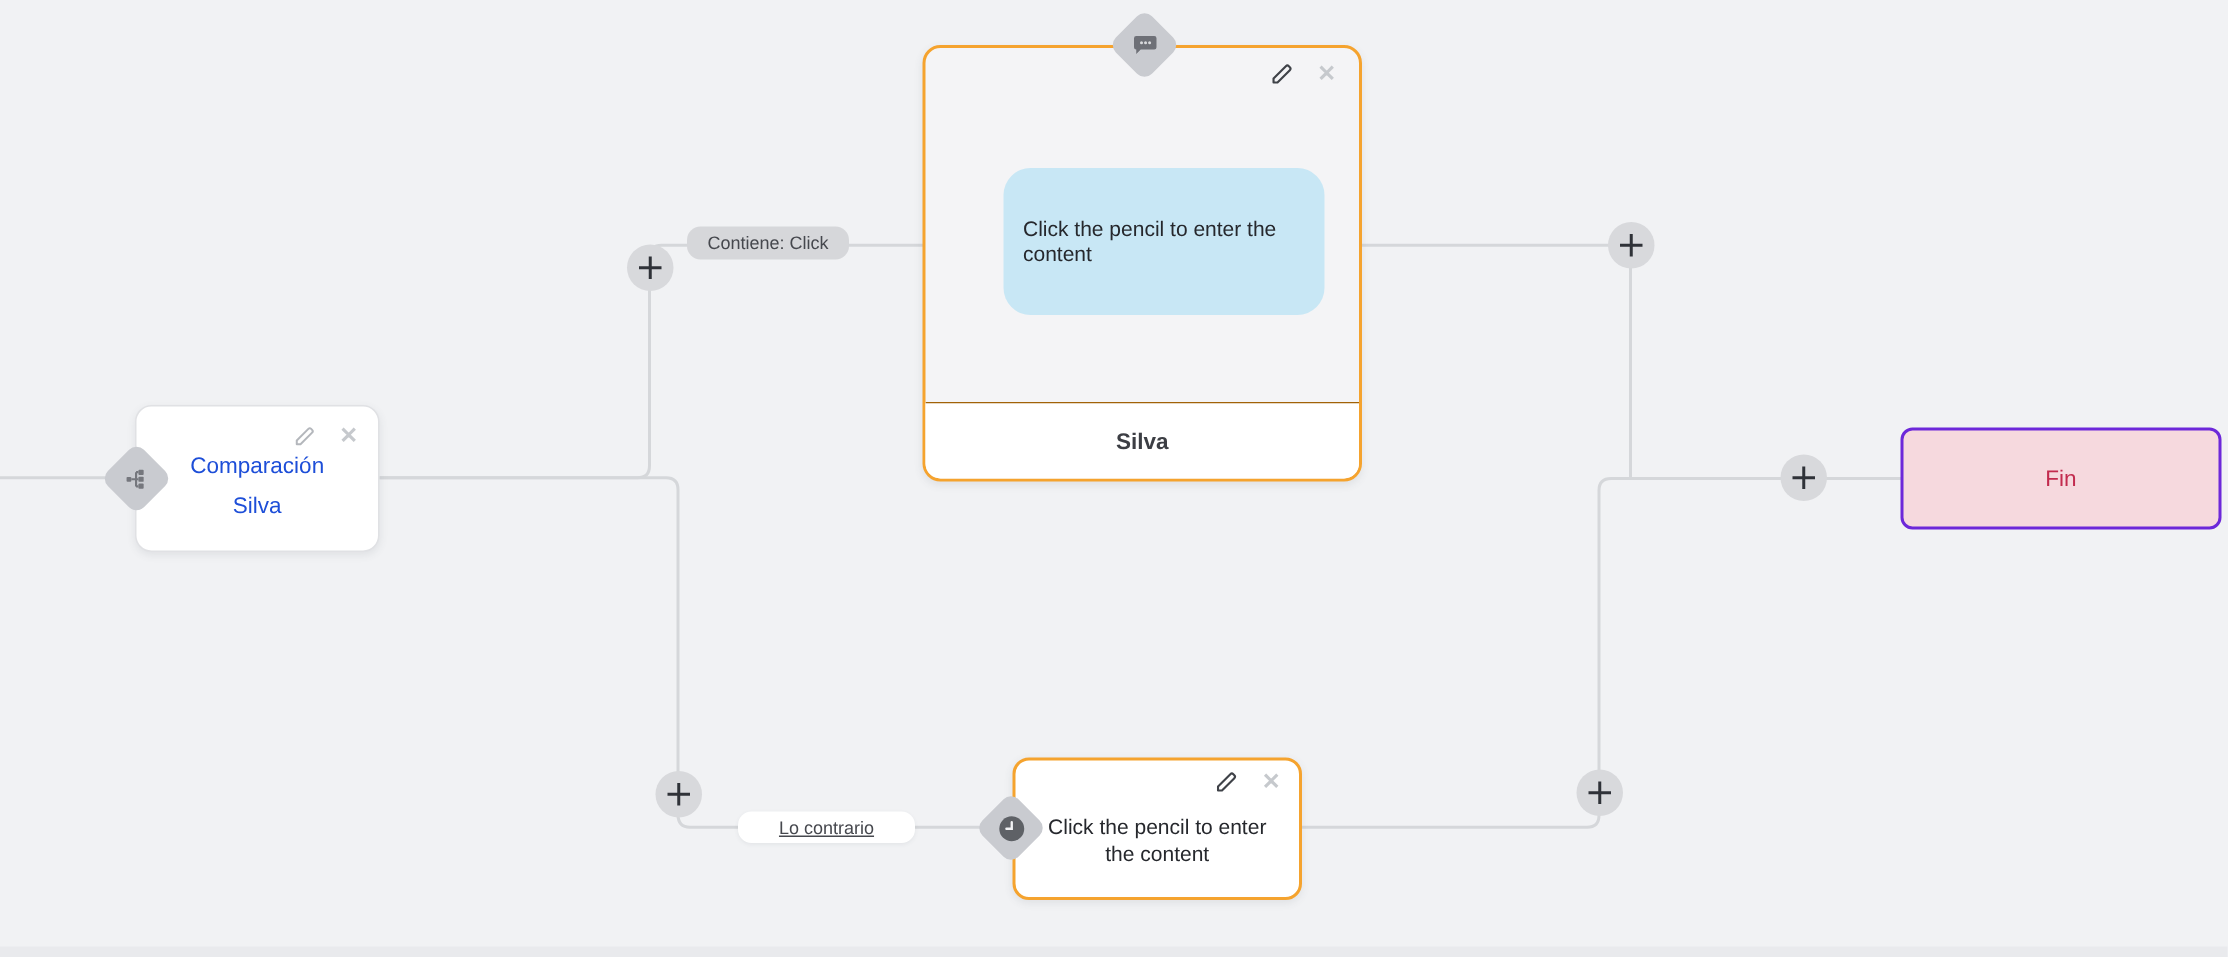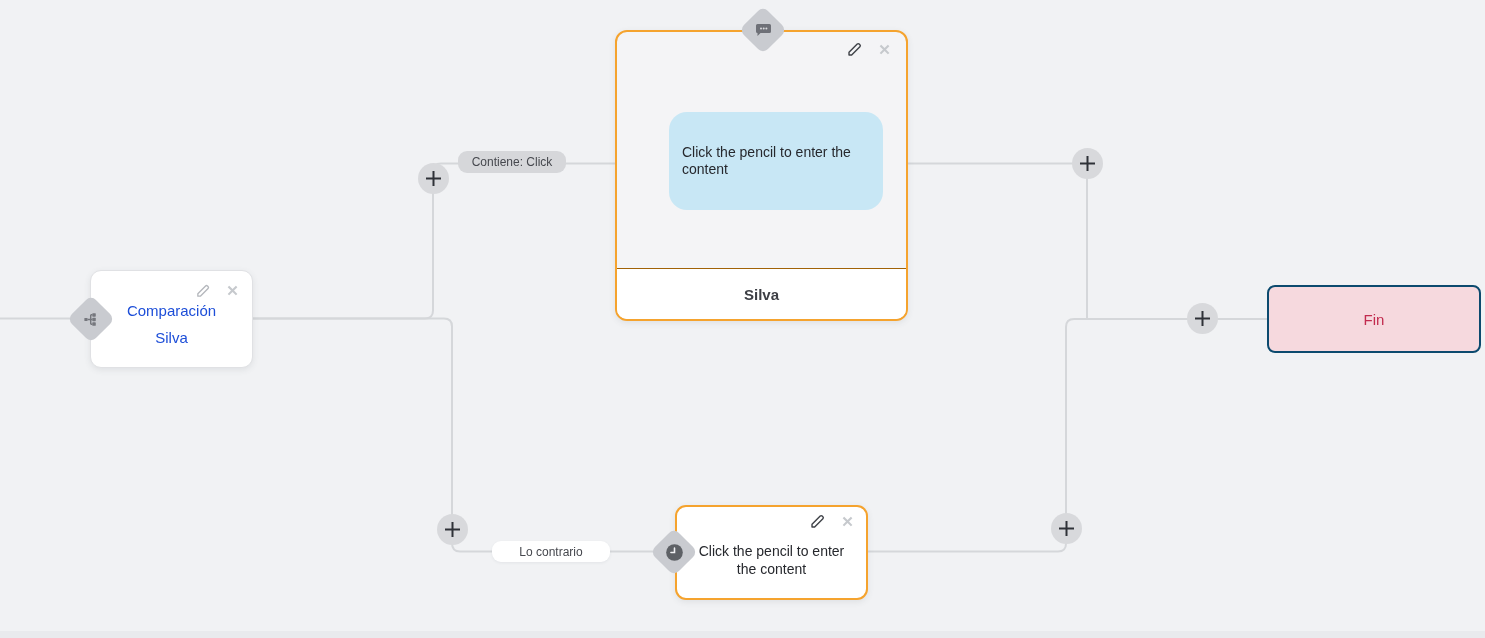--- a/index.html
+++ b/index.html
@@ -55,21 +55,21 @@
     border: 2px solid #f5a32e;
     display: flex; align-items: center; justify-content: center;
   }
   .node-delay .delay-text {
     font-size: 14px; line-height: 18px; color: #26282d;
     text-align: center; width: 166px; margin-top: 14px;
   }
 
   .node-end {
     left: 1267px; top: 285px; width: 214px; height: 68px;
-    background: #f6d9de; border: 2px solid #0c4a6e; border-radius: 8px;
+    background: #f6d9de; border: 2px solid #6d28d9; border-radius: 8px;
     display: flex; align-items: center; justify-content: center;
     box-shadow: none;
   }
   .node-end .end-label { font-size: 15px; color: #c22b4e; }
 
   
   .node-actions {
     position: absolute; display: flex; gap: 13px; align-items: center;
     z-index: 3;
   }
@@ -109,20 +109,21 @@
   
   .edge-pill {
     position: absolute; z-index: 2; border-radius: 9px;
     display: flex; align-items: center; justify-content: center;
     font-size: 12px; color: #46484e; cursor: pointer;
   }
   .pill-gray { left: 458px; top: 151px; width: 108px; height: 22px; background: #d6d7da; }
   .pill-white {
     left: 492px; top: 541px; width: 118px; height: 21px; background: #ffffff;
     box-shadow: 0 1px 3px rgba(70,75,90,0.08);
+    text-decoration: underline;
   }
 
   .bottom-track {
     position: absolute; left: 0; right: 0; bottom: 0; height: 7px;
     background: #e9eaed; z-index: 4;
   }
 </style>
 </head>
 <body>
 

